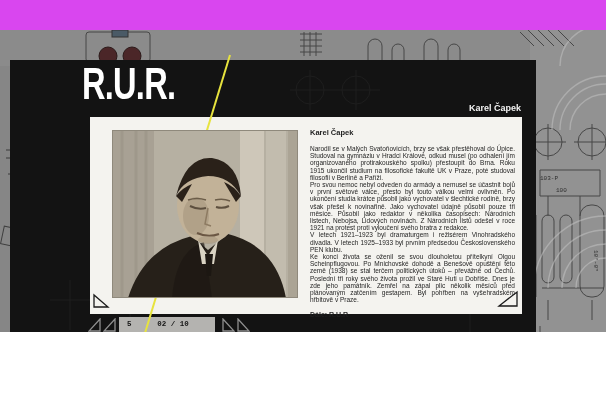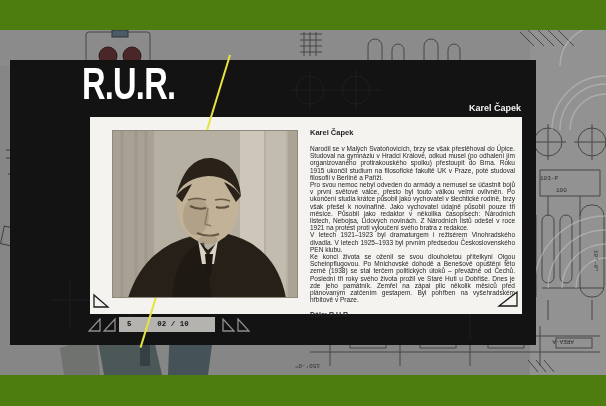--- a/index.html
+++ b/index.html
@@ -1,16 +1,16 @@
 <!DOCTYPE html>
 <html><head>
 <meta charset="utf-8">
 <style>
   html,body{margin:0;padding:0;background:#ffffff;}
-  .stage{position:relative;width:606px;height:406px;overflow:hidden;background:#4d7c0f;
+  .stage{position:relative;width:606px;height:332px;overflow:hidden;background:#d946ef;
          font-family:"Liberation Sans",sans-serif;}
   
   .bg-strip{position:absolute;left:0;top:30px;width:606px;height:345px;background:#868686;overflow:hidden;}
   .bg-strip svg{display:block;}
   
   .panel{position:absolute;left:10px;top:60px;width:526px;height:285px;background:#131313;z-index:1;}
   .panel svg{position:absolute;left:0;top:0;}
   
   .title{position:absolute;left:82px;top:62px;z-index:2;color:#ffffff;font-weight:bold;
          font-size:44px;line-height:44px;transform:scaleX(0.74);transform-origin:left top;

